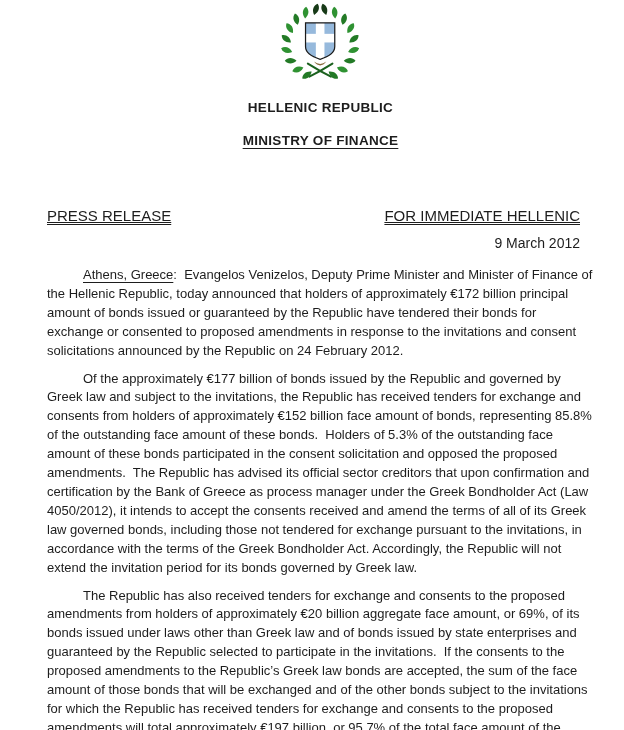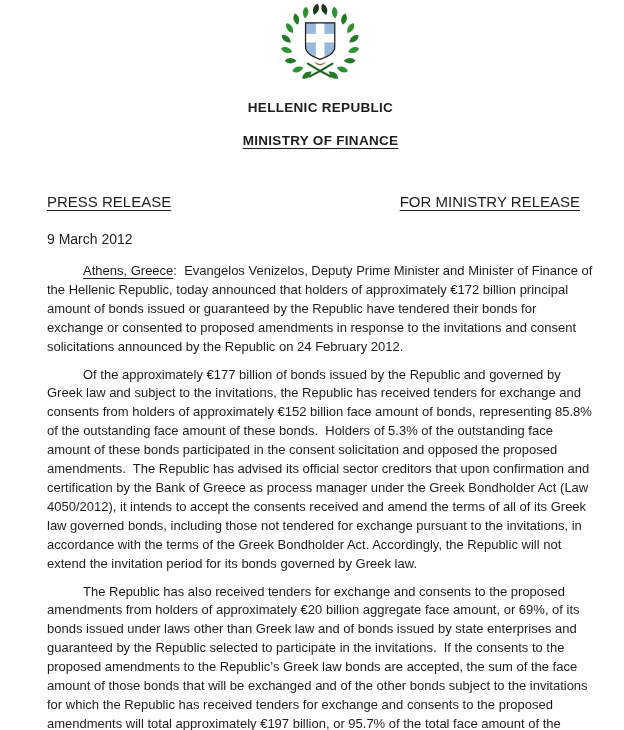--- a/index.html
+++ b/index.html
@@ -29,29 +29,31 @@
   .ministry-title {
     margin-top: 18px;
     text-align: center;
     font-weight: bold;
     font-size: 13.5px;
     letter-spacing: 0.3px;
     }
   .u { text-decoration: underline; text-underline-offset: 3px; }
 
   .release-row {
-    margin-top: 45px;
+    margin-top: 59px;
     display: flex;
     justify-content: space-between;
     align-items: flex-end;
     font-size: 15px;
+    text-decoration: underline;
   }
   .release-right { padding-right: 14px; }
   .date-row {
-    margin-top: 21px;
+    margin-top: 11px;
+    text-align: right;
     padding-right: 14px;
     font-size: 14px;
   }
 
   .para {
     margin: 9px 0 0 0;
     font-size: 13px;
     line-height: 18.9px;
     text-indent: 36px;
     white-space: pre-wrap;
@@ -114,21 +116,21 @@
       <path d="M52 77.5 Q60 83.5 68 77.5 Q64 82.5 60 82.5 Q56 82.5 52 77.5 Z" fill="#8a6a3a"></path>
     </svg>
   </div>
 
   <div class="org-title">HELLENIC REPUBLIC</div>
 
   <div class="ministry-title"><span class="u">MINISTRY OF FINANCE</span></div>
 
   <div class="release-row">
       <span class="u">PRESS RELEASE</span>
-      <span class="u release-right">FOR MINISTRY RELEASE</span>
+      <span class="u release-right">FOR IMMEDIATE HELLENIC</span>
     </div>
 
   <div class="date-row">9 March 2012</div>
 
   <p class="para first"><span class="u">Athens, Greece</span><span>:  Evangelos Venizelos, Deputy Prime Minister and Minister of Finance of the Hellenic Republic, today announced that holders of approximately €172 billion principal amount of bonds issued or guaranteed by the Republic have tendered their bonds for exchange or consented to proposed amendments in response to the invitations and consent solicitations announced by the Republic on 24 February 2012.</span></p>
 
   <p class="para">Of the approximately €177 billion of bonds issued by the Republic and governed by Greek law and subject to the invitations, the Republic has received tenders for exchange and consents from holders of approximately €152 billion face amount of bonds, representing 85.8% of the outstanding face amount of these bonds.  Holders of 5.3% of the outstanding face amount of these bonds participated in the consent solicitation and opposed the proposed amendments.  The Republic has advised its official sector creditors that upon confirmation and certification by the Bank of Greece as process manager under the Greek Bondholder Act (Law 4050/2012), it intends to accept the consents received and amend the terms of all of its Greek law governed bonds, including those not tendered for exchange pursuant to the invitations, in accordance with the terms of the Greek Bondholder Act. Accordingly, the Republic will not extend the invitation period for its bonds governed by Greek law.</p>
 
   <p class="para">The Republic has also received tenders for exchange and consents to the proposed amendments from holders of approximately €20 billion aggregate face amount, or 69%, of its bonds issued under laws other than Greek law and of bonds issued by state enterprises and guaranteed by the Republic selected to participate in the invitations.  If the consents to the proposed amendments to the Republic’s Greek law bonds are accepted, the sum of the face amount of those bonds that will be exchanged and of the other bonds subject to the invitations for which the Republic has received tenders for exchange and consents to the proposed amendments will total approximately €197 billion, or 95.7% of the total face amount of the bonds subject to the invitations.</p>
 

